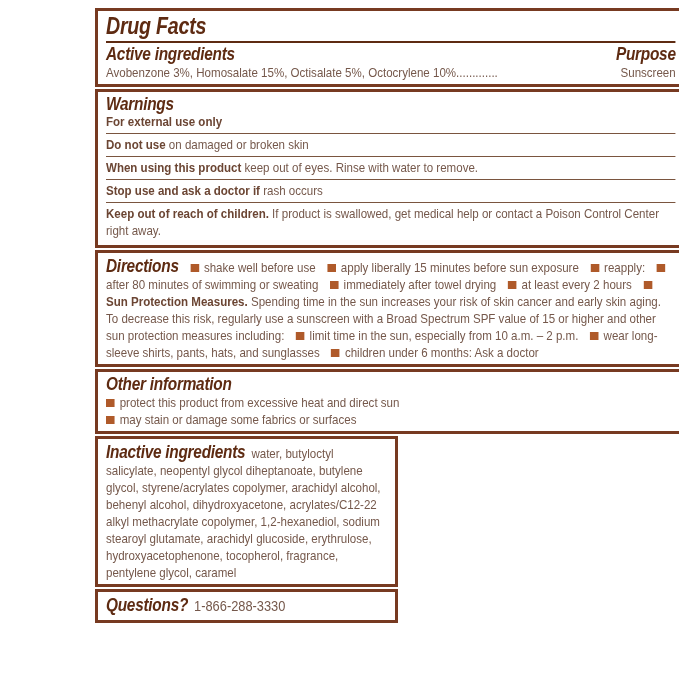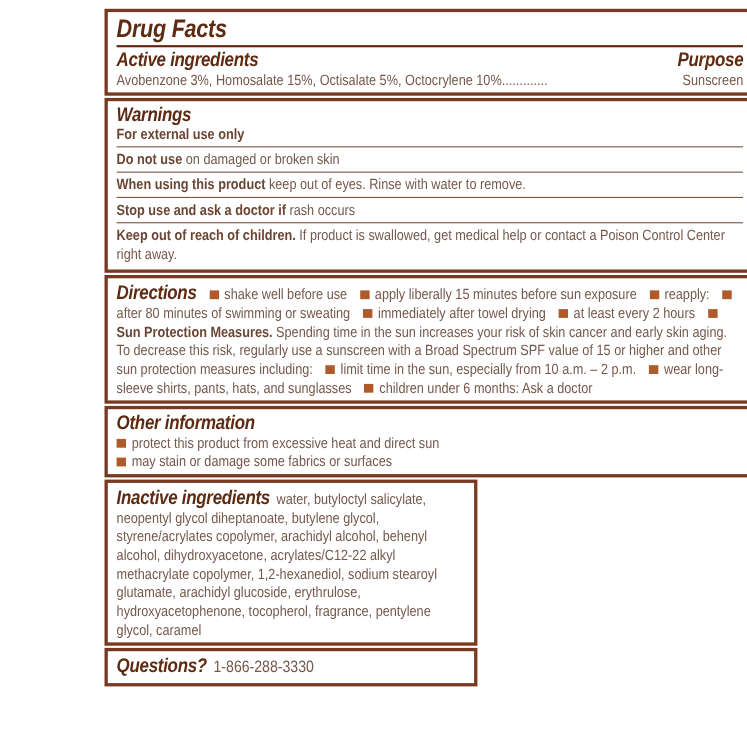--- a/index.html
+++ b/index.html
@@ -19,21 +19,21 @@
     -webkit-font-smoothing:antialiased;
   }
   .sheet{position:absolute;left:95px;top:8px;width:490px;}
   .box{
     border:3px solid var(--border);
     background:var(--bg);
     margin-bottom:2px;
     padding:2px 8px 3px 8px;
     width:592px;
   }
-  .box.narrow{width:339px;}
+  .box.narrow{width:303px;}
   
   .squeeze{width:116.9%;transform:scaleX(0.855);transform-origin:left top;}
   .title{
     font-style:italic;font-weight:bold;font-size:23px;line-height:26px;
     color:var(--heading);letter-spacing:-0.3px;
   }
   .h2{
     font-style:italic;font-weight:bold;font-size:18px;line-height:20px;
     color:var(--heading);letter-spacing:-0.3px;
   }

